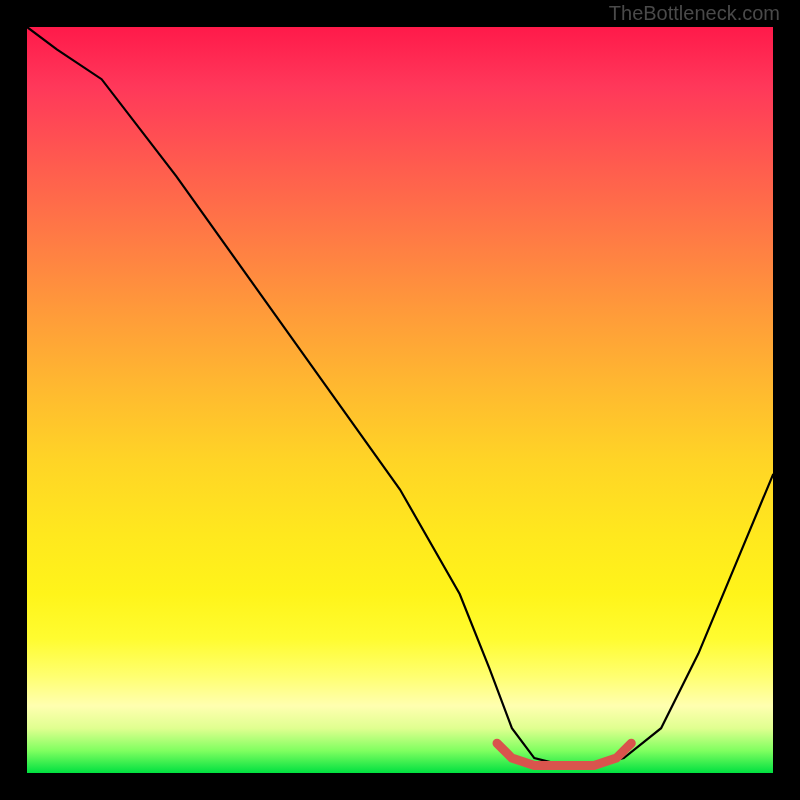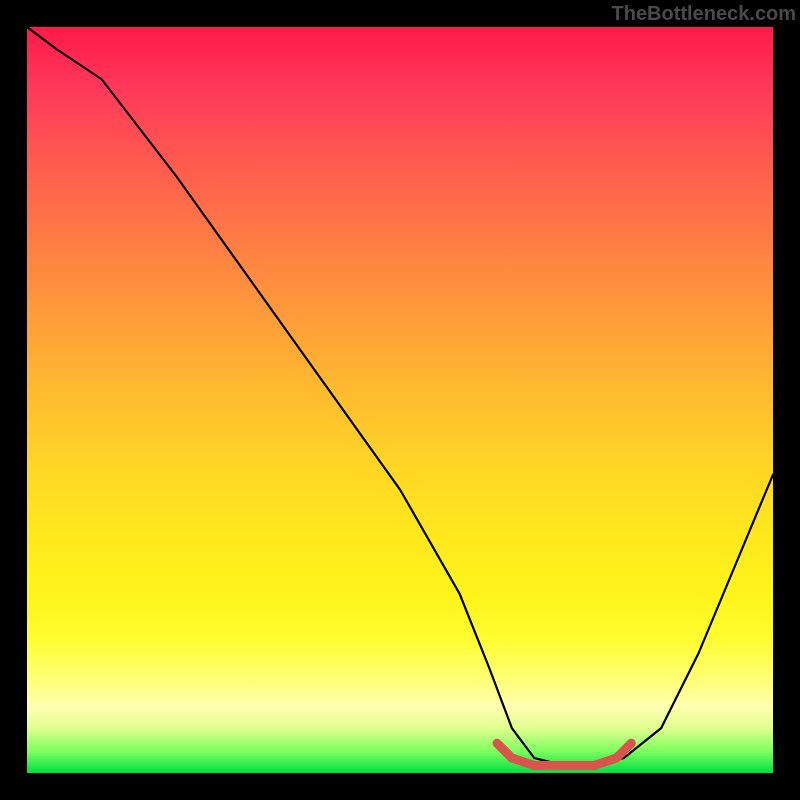--- a/index.html
+++ b/index.html
@@ -6,24 +6,24 @@
   body {
     width: 800px;
     height: 800px;
     background: #000;
     position: relative;
     font-family: Arial, sans-serif;
   }
   .attribution {
     position: absolute;
     top: 2px;
-    right: 4px;
+    right: 20px;
     color: #4a4a4a;
     font-size: 20px;
-    font-weight: bold;
+    font-weight: normal;
     z-index: 10;
   }
   .plot-area {
     position: absolute;
     left: 27px;
     top: 27px;
     width: 746px;
     height: 746px;
     overflow: hidden;
   }

